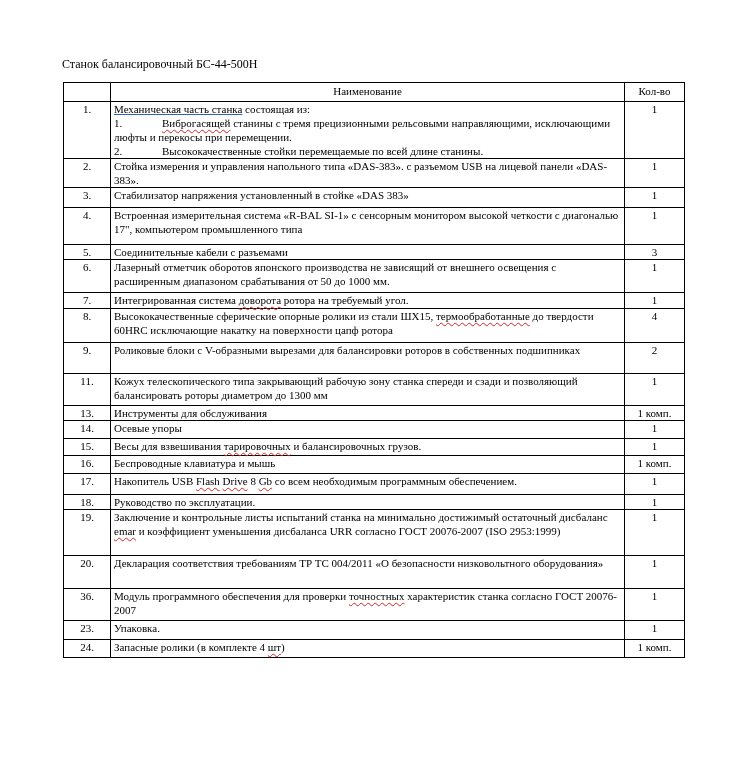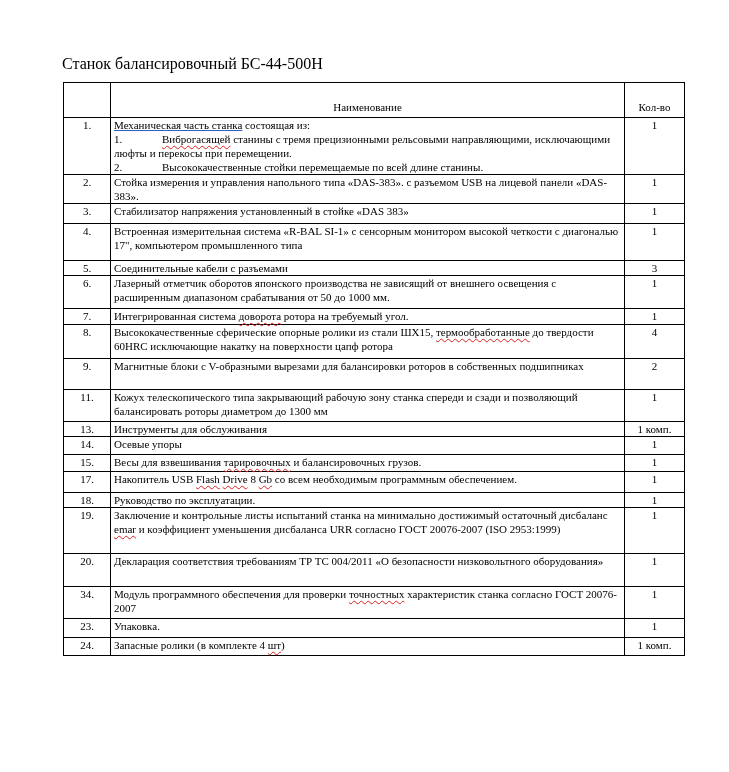--- a/index.html
+++ b/index.html
@@ -1,22 +1,22 @@
 <!DOCTYPE html>
 <html><head>
 <meta charset="utf-8">
 <style>
   html, body { margin: 0; padding: 0; background: #ffffff; }
   body { width: 729px; height: 772px; position: relative; overflow: hidden;
          font-family: "Liberation Serif", "DejaVu Serif", serif; color: #000; }
-  .title { position: absolute; left: 62px; top: 57px; font-size: 16px; line-height: 14px; white-space: nowrap; }
+  .title { position: absolute; left: 62px; top: 57px; font-size: 12px; line-height: 14px; white-space: nowrap; }
   table.spec { position: absolute; left: 63px; top: 82px; width: 621px; border-collapse: collapse; table-layout: fixed;
                font-size: 11px; line-height: 14px; }
   table.spec td, table.spec th { border: 1px solid #000; padding: 0 3px; vertical-align: top; font-weight: normal; }
-  table.spec th { text-align: center; height: 17px; padding-top: 17px; }
+  table.spec th { text-align: center; height: 17px; padding-top: 1px; }
   td.num { text-align: center; padding-top: 0; }
   td.qty { text-align: center; white-space: nowrap; }
   td.desc { padding-left: 4px; padding-right: 1px; }
   .sub { display: block; }
   .sub .n { display: inline-block; width: 48px; }
   .u-blue { text-decoration: underline; text-decoration-color: #2f5fc8; text-align: right; }
   .u-red { text-decoration: underline wavy #d22; text-decoration-thickness: 1px; text-underline-offset: 2px; }
 </style>
 </head>
 <body>
@@ -85,21 +85,21 @@
     </tr>
 
     <tr style="height:34px">
       <td class="num">8.</td>
       <td class="desc"><span> Высококачественные  сферические опорные ролики из стали ШХ15, </span><span class="u-red">термообработанные</span><span> до твердости 60HRC исключающие накатку на поверхности цапф ротора</span></td>
       <td class="qty">4</td>
     </tr>
 
     <tr style="height:31px">
       <td class="num">9.</td>
-      <td class="desc">Магнитные блоки с V-образными вырезами для балансировки роторов в собственных подшипниках</td>
+      <td class="desc">Роликовые блоки с V-образными вырезами для балансировки роторов в собственных подшипниках</td>
       <td class="qty">2</td>
     </tr>
 
 
     <tr style="height:32px">
       <td class="num">11.</td>
       <td class="desc">Кожух телескопического типа закрывающий рабочую зону станка спереди и сзади и позволяющий балансировать роторы диаметром до 1300 мм</td>
       <td class="qty">1</td>
     </tr>
 
@@ -115,20 +115,25 @@
       <td class="desc">Осевые упоры</td>
       <td class="qty">1</td>
     </tr>
 
     <tr style="height:17px">
       <td class="num">15.</td>
       <td class="desc"><span> Весы для взвешивания </span><span class="u-red">тарировочных</span><span> и балансировочных грузов.</span></td>
       <td class="qty">1</td>
     </tr>
 
+    <tr style="height:18px">
+      <td class="num">16.</td>
+      <td class="desc">Беспроводные клавиатура и мышь</td>
+      <td class="qty">1 комп.</td>
+    </tr>
 
     <tr style="height:21px">
       <td class="num">17.</td>
       <td class="desc"><span> Накопитель USB </span><span class="u-red">Flash</span><span> </span><span class="u-red">Drive</span><span> 8 </span><span class="u-red">Gb</span><span> со всем необходимым программным обеспечением.</span></td>
       <td class="qty">1</td>
     </tr>
 
     <tr style="height:15px">
       <td class="num">18.</td>
       <td class="desc"> Руководство по эксплуатации.</td>
@@ -141,21 +146,21 @@
       <td class="qty">1</td>
     </tr>
 
     <tr style="height:33px">
       <td class="num">20.</td>
       <td class="desc">Декларация соответствия требованиям ТР ТС 004/2011 «О безопасности низковольтного оборудования»</td>
       <td class="qty">1</td>
     </tr>
 
     <tr style="height:32px">
-      <td class="num">34.</td>
+      <td class="num">36.</td>
       <td class="desc"><span>Модуль программного обеспечения для проверки </span><span class="u-red">точностных</span><span> характеристик станка согласно ГОСТ 20076-2007</span></td>
       <td class="qty">1</td>
     </tr>
 
 
     <tr style="height:19px">
       <td class="num">23.</td>
       <td class="desc"> Упаковка.</td>
       <td class="qty">1</td>
     </tr>

